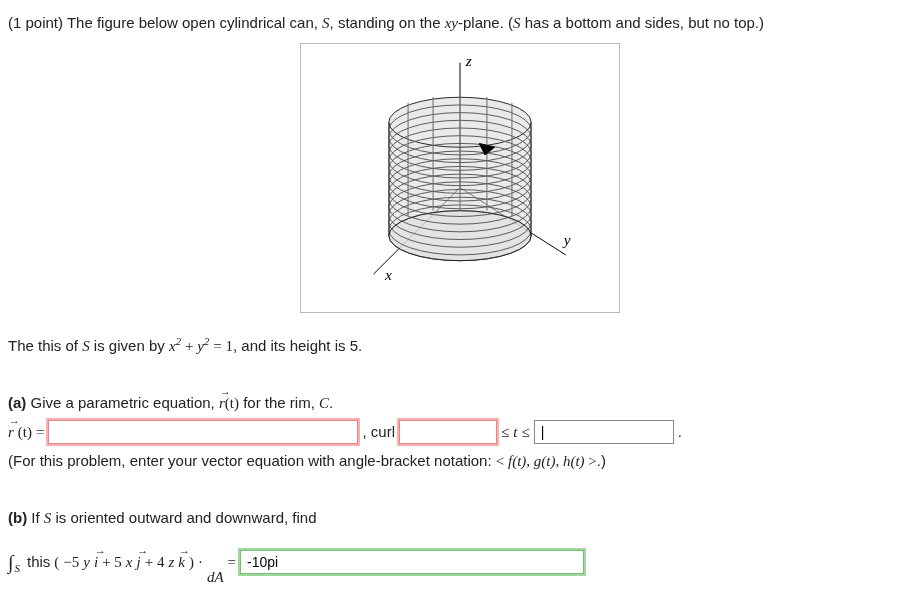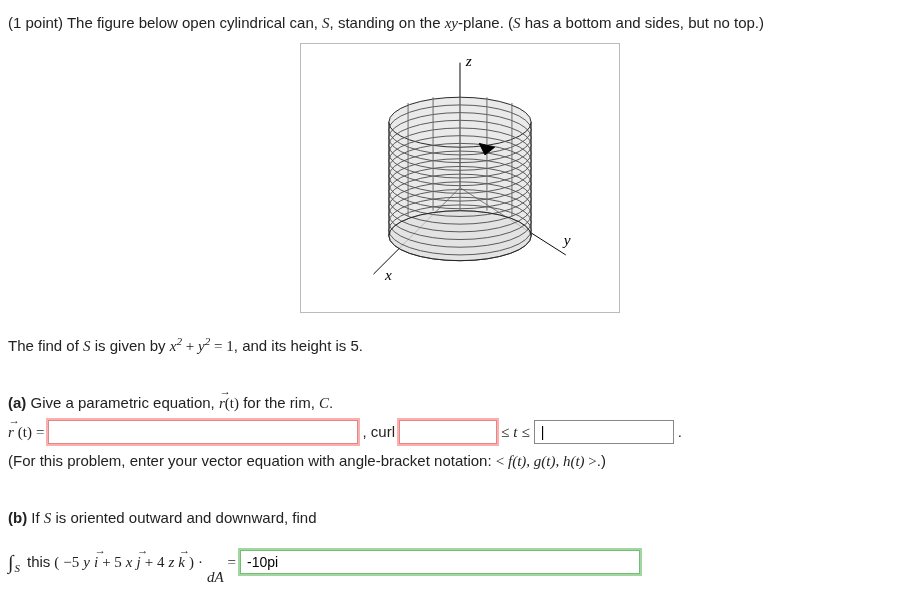--- a/index.html
+++ b/index.html
@@ -42,21 +42,21 @@
       height: 24px;
       padding: 2px 6px;
       font-size: 14px;
       font-family: Arial, sans-serif;
     }
     .input-rt { width: 310px; }
     .input-rt.invalid { box-shadow: 0 0 0 2px rgba(255,120,120,0.6); border-color:#d88; }
     .input-low { width: 98px; }
     .input-low.invalid { box-shadow: 0 0 0 2px rgba(255,120,120,0.6); border-color:#d88; }
     .input-high { width: 140px; }
-    .input-b { width: 400px; }
+    .input-b { width: 344px; }
     .input-b.valid { box-shadow: 0 0 0 2px rgba(120,200,120,0.7); border-color:#7b7; }
     .sup { vertical-align: super; font-size: 0.75em; }
     .vec-arrow { position: relative; display:inline-block; }
     .vec-arrow::after {
       content: "\2192";
       position: absolute;
       top: -0.75em;
       left: 0.05em;
       font-size: 0.75em;
       font-style: normal;
@@ -117,21 +117,21 @@
         <line x1="150" y1="46" x2="150" y2="164" stroke="#666"></line>
 
         <path d="M170 94 L186 98 L176 106 Z" fill="#000" stroke="#000"></path>
       </g>
     </svg>
   </div>
 </div>
 
 
 <div class="p-line">
-  <span>The find of </span><span class="math">S</span><span> is given by </span><span class="math">x</span><span class="math sup">2</span><span class="math-upright"> + </span><span class="math">y</span><span class="math sup">2</span><span class="math-upright"> = 1</span><span>, and its height is 5.</span>
+  <span>The this of </span><span class="math">S</span><span> is given by </span><span class="math">x</span><span class="math sup">2</span><span class="math-upright"> + </span><span class="math">y</span><span class="math sup">2</span><span class="math-upright"> = 1</span><span>, and its height is 5.</span>
 </div>
 
 <br>
 
 
 <div class="p-line">
   <b>(a)</b><span> Give a parametric equation, </span><span class="math vec-arrow">r</span><span class="math-upright">(t)</span><span> for the rim, </span><span class="math">C</span><span>.</span>
 </div>
 
 <div class="row-a">

